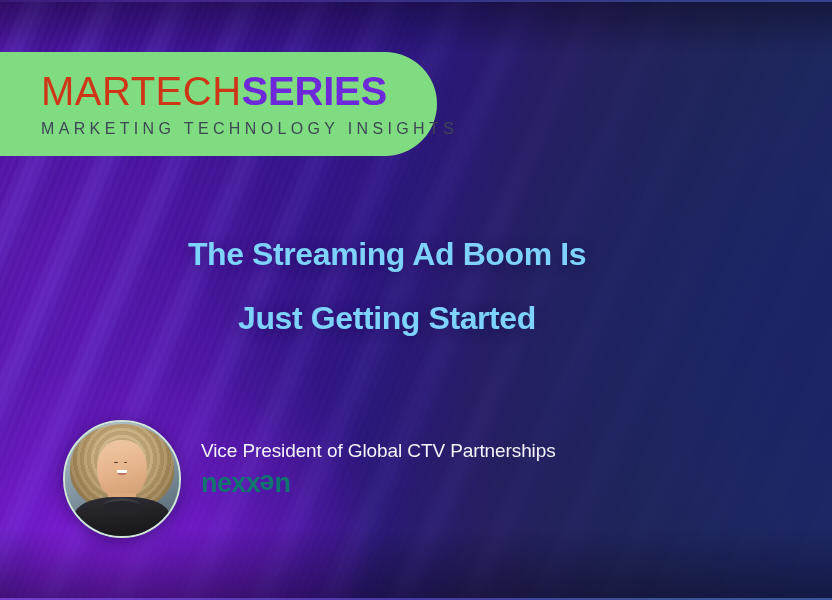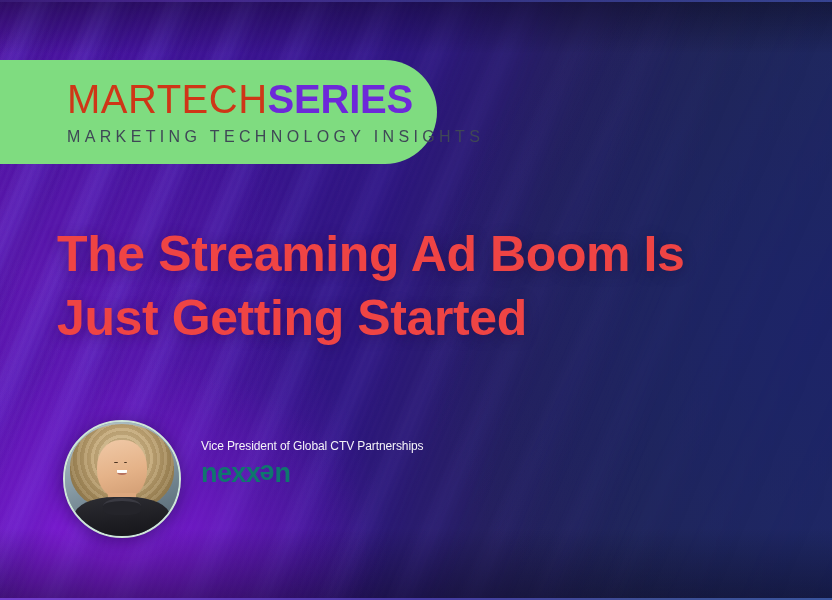--- a/index.html
+++ b/index.html
@@ -87,29 +87,29 @@
     position: absolute;
     bottom: 0; left: 0; right: 0; height: 2px;
     background: linear-gradient(to right, #7a44d8 0%, #6e3fcb 18%, #4b3fae 50%, #42559f 78%, #3d5aa6 100%);
     opacity: .9;
   }
 
   
   .logo-banner {
     position: absolute;
     left: 0;
-    top: 60px;
+    top: 52px;
     width: 437px;
     height: 104px;
     background: #7fdc80;
     border-radius: 0 52px 52px 0;
     display: flex;
     flex-direction: column;
     justify-content: center;
-    padding-left: 67px;
+    padding-left: 41px;
   }
 
   .logo-wordmark {
     font-size: 40px;
     line-height: 1;
     letter-spacing: -0.2px;
     white-space: nowrap;
     display: flex;
     align-items: baseline;
   }
@@ -133,27 +133,28 @@
   }
 
   
   .title-block {
     position: absolute;
     left: 57px;
     top: 222px;
     width: 660px;
   }
   .title-line {
-    color: #ef4444;
-    font-size: 50px;
+    color: #7dd3fc;
+    font-size: 32px;
     font-weight: 700;
     line-height: 64px;
     letter-spacing: -0.4px;
     white-space: nowrap;
     text-shadow: 0 2px 14px rgba(20,0,50,0.35);
+    text-align: center;
   }
 
   
   .speaker {
     position: absolute;
     left: 63px;
     top: 420px;
     display: flex;
     align-items: flex-start;
   }
@@ -245,21 +246,21 @@
   .speaker-name {
     color: #ffffff;
     font-size: 20px;
     font-weight: 700;
     letter-spacing: -0.1px;
     line-height: 1.25;
     white-space: nowrap;
   }
   .speaker-role {
     color: #f4f3f8;
-    font-size: 12px;
+    font-size: 19px;
     font-weight: 400;
     letter-spacing: -0.1px;
     line-height: 1.35;
     margin-top: 4px;
     white-space: nowrap;
   }
 
   .company-logo {
     margin-top: 6px;
     font-size: 27px;

